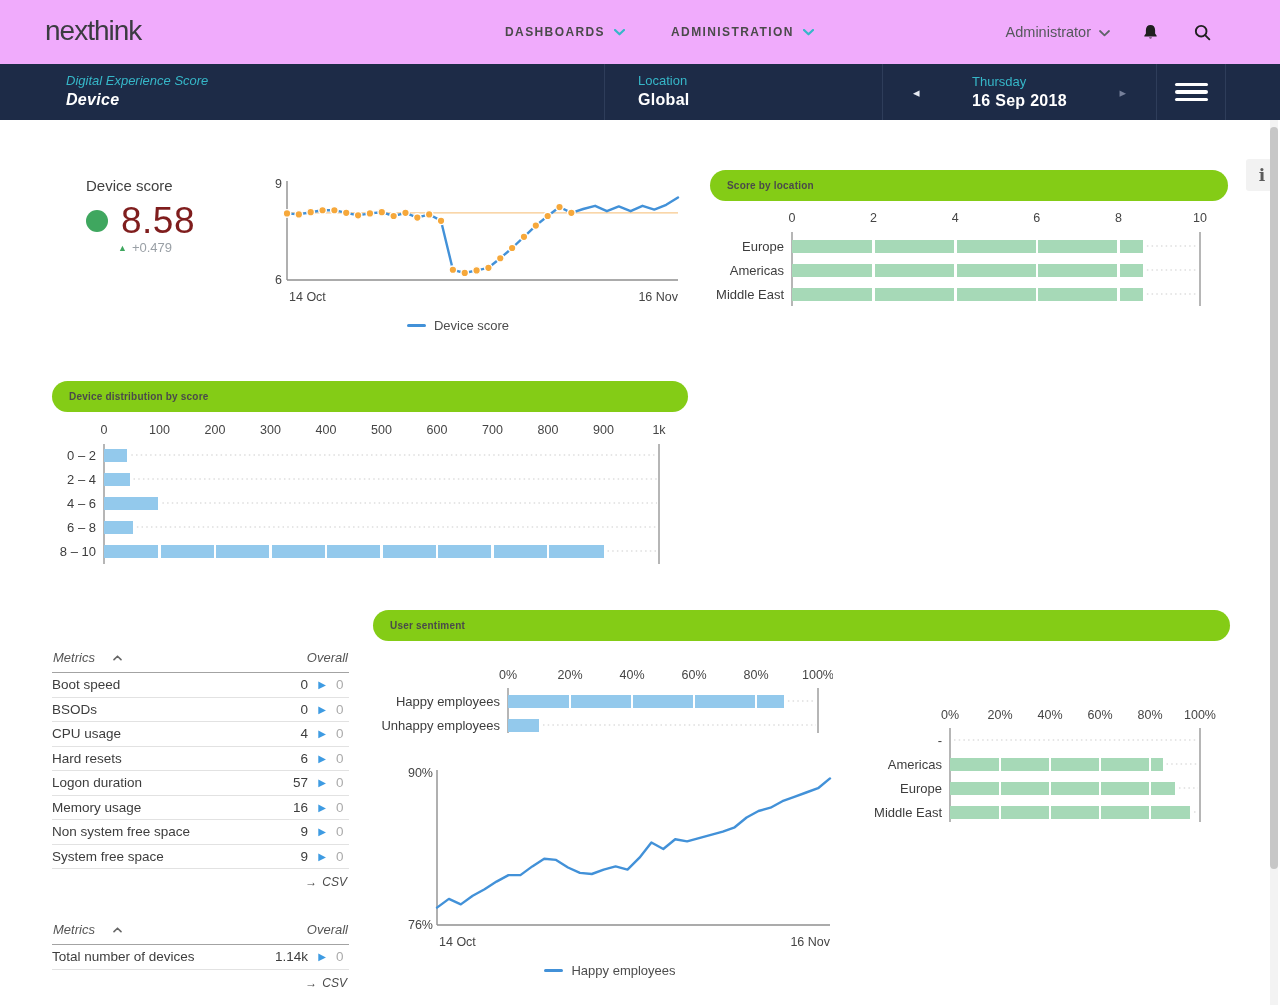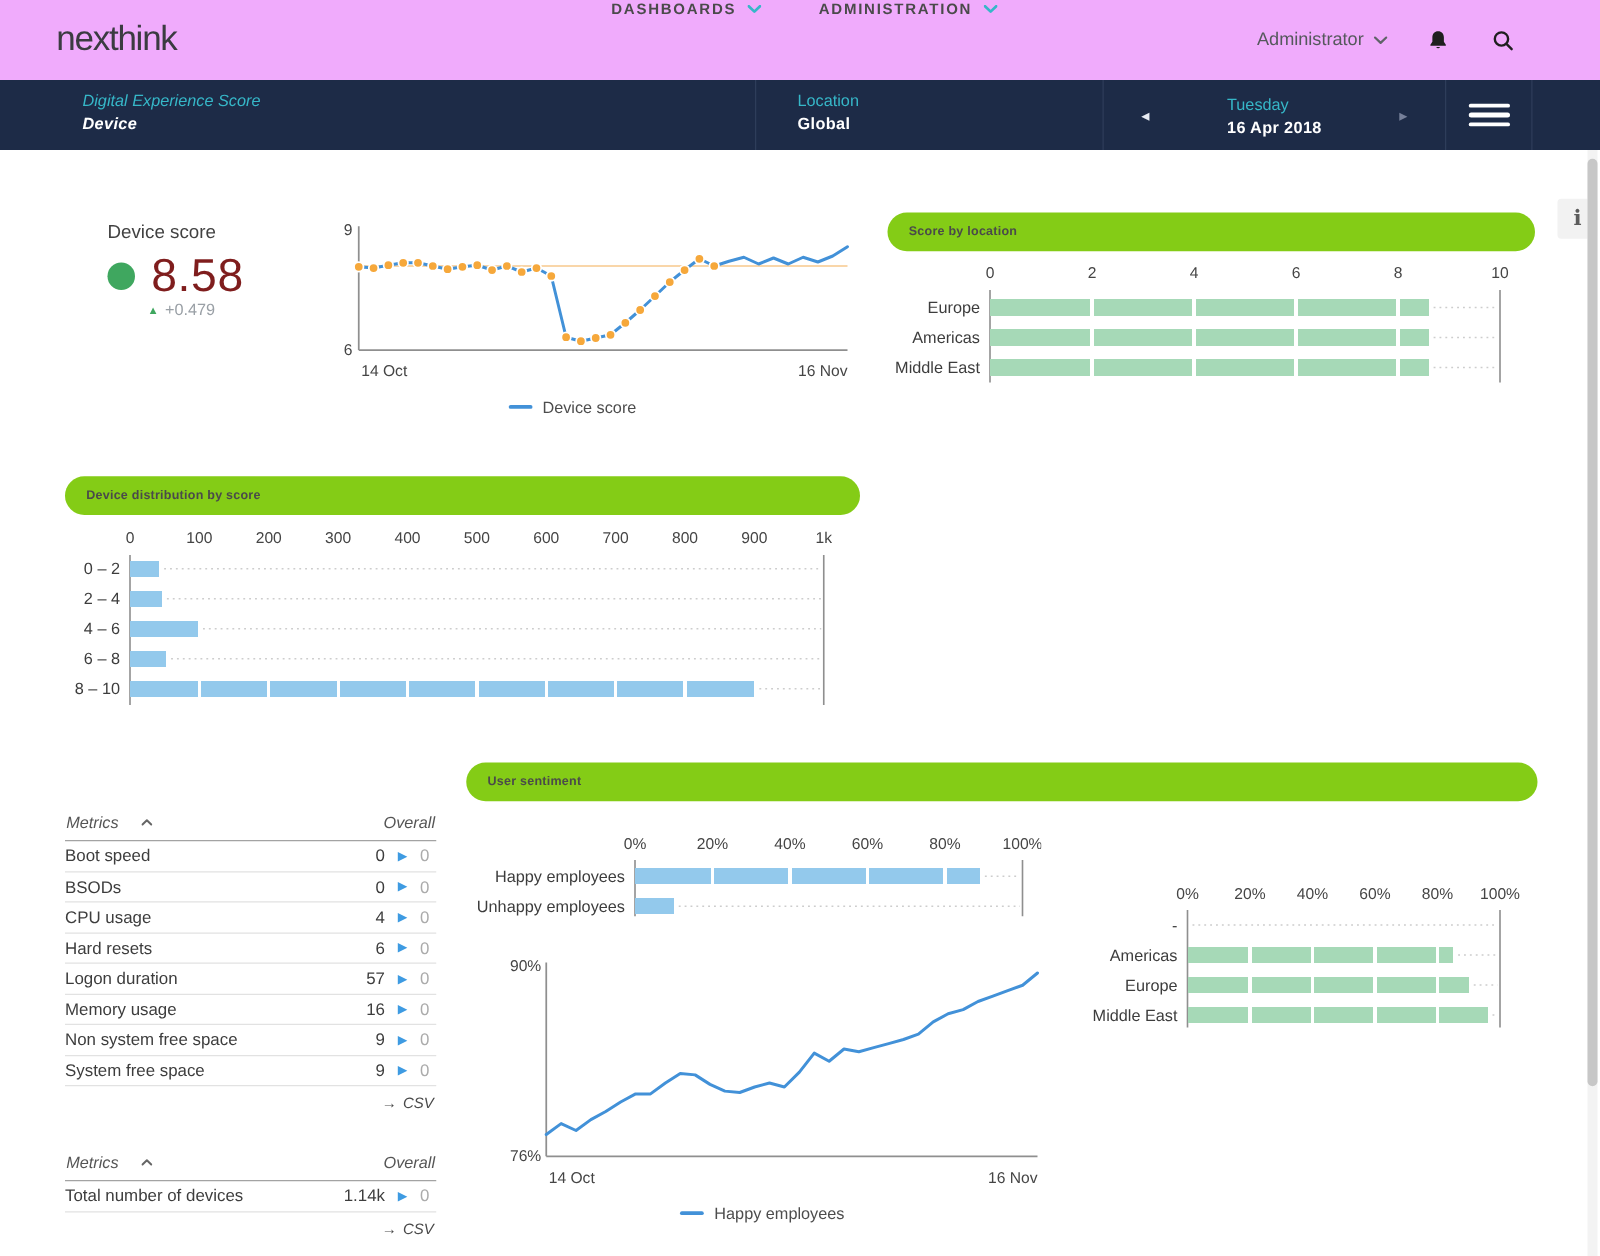--- a/index.html
+++ b/index.html
@@ -3,33 +3,33 @@
 <meta charset="utf-8">
 <style>
   html,body{margin:0;padding:0;background:#fff;}
   body{font-family:"Liberation Sans",sans-serif;-webkit-font-smoothing:antialiased;}
   .page{position:relative;width:1280px;height:1005px;overflow:hidden;background:#fff;}
   .abs{position:absolute;}
 
   
   .topnav{position:absolute;left:0;top:0;width:1280px;height:64px;background:#f0abfc;}
   .logo{position:absolute;left:45px;top:15px;font-size:28px;color:#3b3b41;letter-spacing:-1px;font-weight:400;}
-  .menus{position:absolute;left:489px;top:0;height:64px;display:flex;align-items:flex-start;gap:46px;}
+  .menus{position:absolute;left:505px;top:0;height:64px;display:flex;align-items:center;gap:46px;}
   .menu-item{display:flex;align-items:center;gap:9px;font-size:12px;font-weight:700;letter-spacing:1.4px;color:#4a4a4a;cursor:pointer;}
   .topnav-right{position:absolute;right:66px;top:0;height:64px;display:flex;align-items:center;gap:28px;}
   .user-menu{display:flex;align-items:center;gap:8px;font-size:14.5px;color:#55585c;cursor:pointer;}
   .icon-btn{width:24px;height:24px;display:grid;place-items:center;cursor:pointer;}
 
   
   .contextbar{position:absolute;left:0;top:64px;width:1280px;height:56px;background:#1d2b47;display:flex;}
   .ctx-section{height:56px;box-sizing:border-box;border-right:1px solid #2e3d5a;}
   .ctx-module{width:605px;padding:9px 0 0 66px;cursor:pointer;font-style:italic;}
   .ctx-location{width:278px;padding:9px 0 0 33px;cursor:pointer;}
   .ctx-label{font-size:13px;color:#36b7c8;}
-  .ctx-value{font-size:13px;font-weight:700;color:#fff;margin-top:3px;letter-spacing:.3px;}
+  .ctx-value{font-size:16px;font-weight:700;color:#fff;margin-top:3px;letter-spacing:.3px;}
   .ctx-date{width:274px;display:flex;align-items:center;justify-content:space-between;padding:0 26px;}
   .ctx-date-text{text-align:left;padding-top:0;}
   .arrow{font-size:13px;cursor:pointer;padding:4px;}
   .arrow.prev{color:#e7ebf3;}
   .arrow.next{color:#76809a;}
   .ctx-menu{width:69px;display:grid;place-items:center;cursor:pointer;}
   .hamburger{display:flex;flex-direction:column;gap:4px;}
   .hamburger div{width:33px;height:3.6px;background:#fff;border-radius:2px;}
   .ctx-fill{flex:1;border-right:none;}
 
@@ -121,22 +121,22 @@
       <div class="ctx-label">Digital Experience Score</div>
       <div class="ctx-value">Device</div>
     </div>
     <div class="ctx-section ctx-location">
       <div class="ctx-label">Location</div>
       <div class="ctx-value">Global</div>
     </div>
     <div class="ctx-section ctx-date">
       <div class="arrow prev">◂</div>
       <div class="ctx-date-text">
-        <div class="ctx-label">Tuesday</div>
-        <div class="ctx-value">16 Apr 2018</div>
+        <div class="ctx-label">Thursday</div>
+        <div class="ctx-value">16 Sep 2018</div>
       </div>
       <div class="arrow next">▸</div>
     </div>
     <div class="ctx-section ctx-menu">
       <div class="hamburger">
           <div></div>
           <div></div>
           <div></div>
         </div>
     </div>

